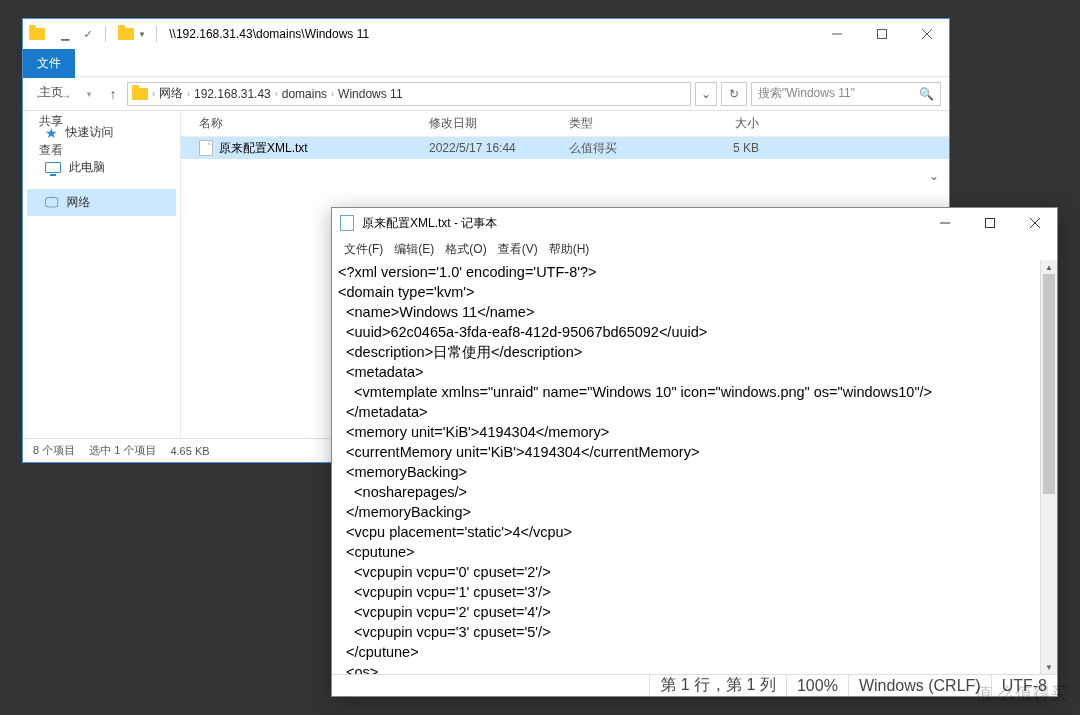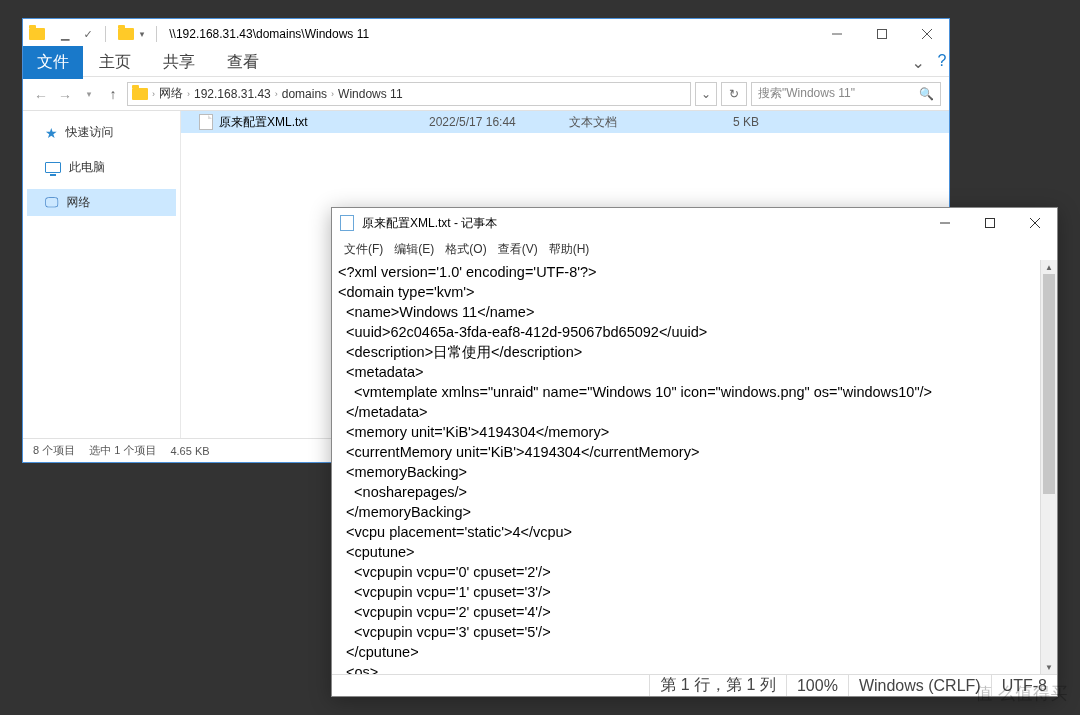--- a/index.html
+++ b/index.html
@@ -16,21 +16,21 @@
   .titlebar .tb-left { display: flex; align-items: center; gap: 6px; }
   .titlebar .folder-ico { width: 16px; height: 12px; background: #ffca28; border-radius: 1px; position: relative; }
   .titlebar .folder-ico::before { content:""; position:absolute; top:-3px; left:0; width:7px; height:3px; background:#ffca28; border-radius:1px 1px 0 0;}
   .titlebar .qat { display:flex; gap:14px; margin-left:10px; color:#666;}
   .titlebar .qat span { font-size:11px; }
   .titlebar .divider { width:1px; height:16px; background:#ccc; margin:0 6px;}
   .titlebar .sysbtns { margin-left:auto; display:flex; }
   .sysbtn { width:45px; height:30px; display:flex; align-items:center; justify-content:center; color:#555;}
   .sysbtn svg { width:10px; height:10px; }
 
-  .ribbon-tabs { height:28px; background:#fff; display:flex; align-items:center; border-bottom:1px solid #e1e1e1; font-size:16px;}
+  .ribbon-tabs { height:28px; background:#fff; display:flex; align-items:flex-start; border-bottom:1px solid #e1e1e1; font-size:12px;flex-direction:column;}
   .ribbon-tabs .file-tab { background:#1979ca; color:#fff; padding:6px 14px; }
   .ribbon-tabs .tab { padding:6px 16px; color:#444; }
   .ribbon-tabs .expand { margin-left:auto; padding:4px 10px; color:#666;}
 
   .nav-row { height:34px; display:flex; align-items:center; padding:0 8px; gap:4px; font-size:12px; border-bottom:1px solid #e1e1e1;}
   .nav-row .nav-arrow { width:20px; text-align:center; color:#999; font-size:14px;}
   .nav-row .nav-arrow.active { color:#555; }
   .addr-bar { flex:1; height:24px; border:1px solid #ccc; display:flex; align-items:center; padding:0 4px; gap:4px;}
   .addr-bar .folder-ico { width:16px; height:12px; background:#ffca28; border-radius:1px; position:relative; flex-shrink:0;}
   .addr-bar .folder-ico::before { content:""; position:absolute; top:-3px; left:0; width:7px; height:3px; background:#ffca28; border-radius:1px 1px 0 0;}
@@ -170,27 +170,33 @@
         <span>此电脑</span>
       </div>
       <div style="height:8px;"></div>
       <div class="item selected">
         <span class="ico-net">🖵</span>
         <span>网络</span>
       </div>
     </div>
 
     <div class="file-pane">
+      <div class="col-headers">
+        <div class="col-name">名称</div>
+        <div class="col-date">修改日期</div>
+        <div class="col-type">类型</div>
+        <div class="col-size">大小</div>
+      </div>
       <div class="file-row selected">
         <div class="col-name">
             <span class="fico"></span>
             <span>原来配置XML.txt</span>
           </div>
         <div class="col-date">2022/5/17 16:44</div>
-        <div class="col-type">文本文档</div>
+        <div class="col-type">么值得买</div>
         <div class="col-size">5 KB</div>
       </div>
     </div>
   </div>
 
   <div class="statusbar">
     <span>8 个项目</span>
     <span>选中 1 个项目</span>
     <span>4.65 KB</span>
   </div>

